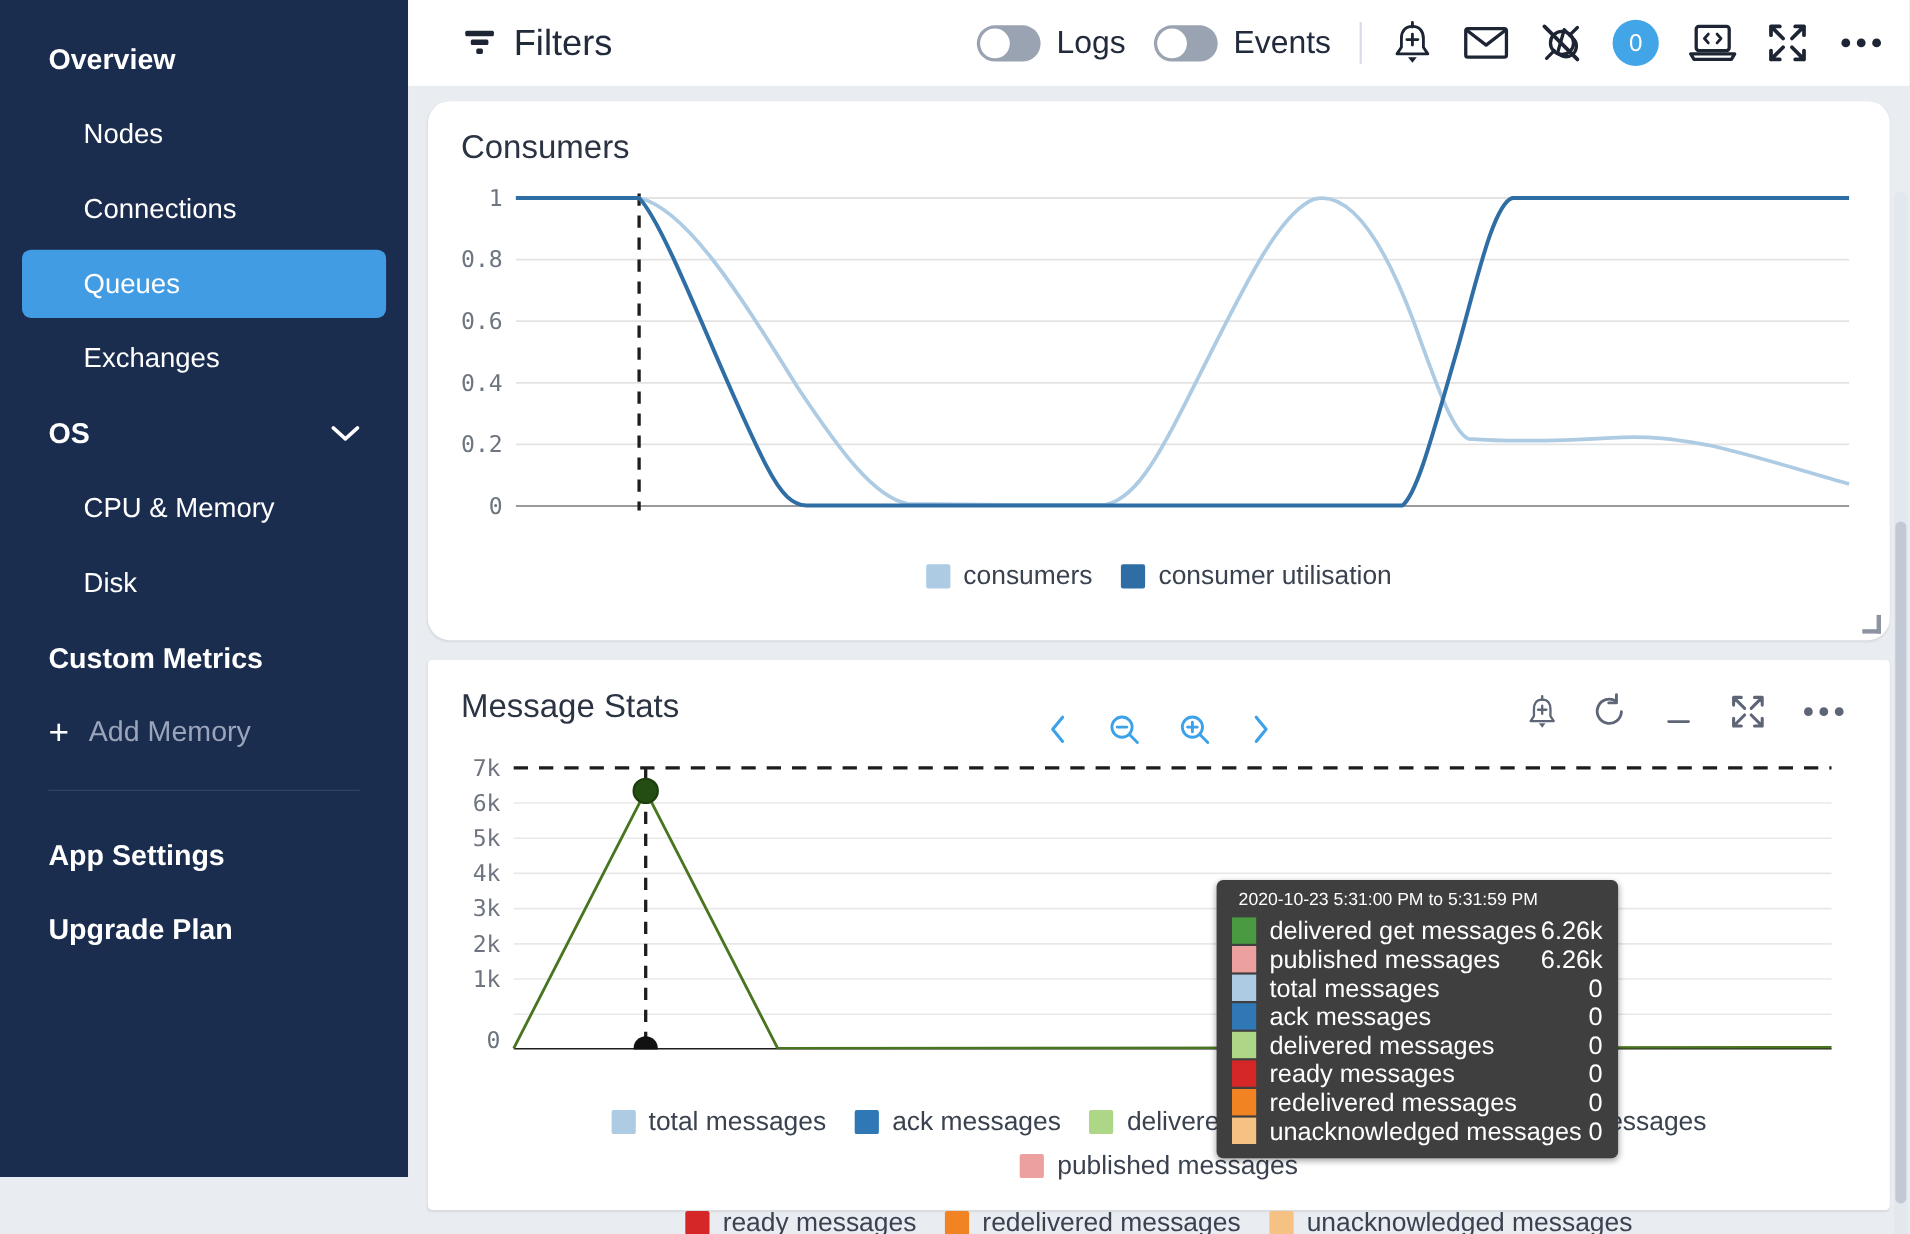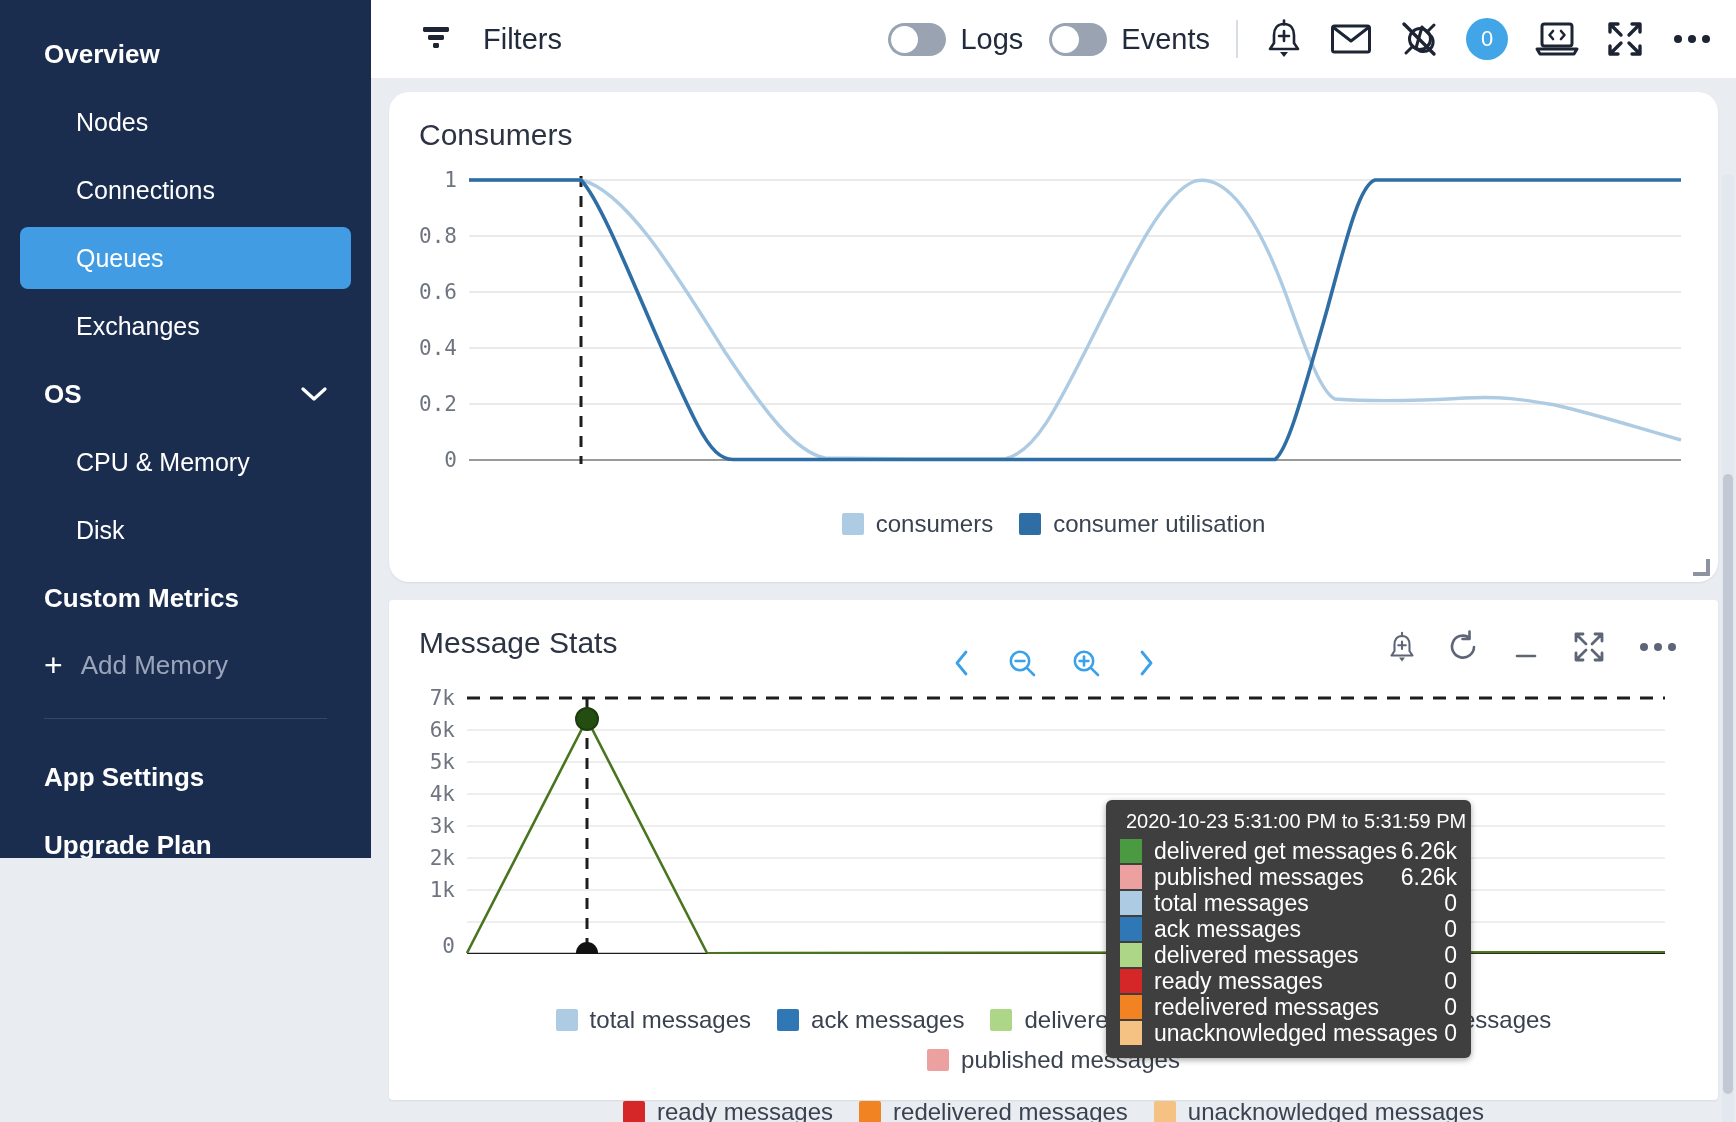--- a/index.html
+++ b/index.html
@@ -6,21 +6,21 @@
   html, body {
     width: 1736px; height: 1122px;
     font-family: "Liberation Sans", sans-serif;
     background: #e9ecf1;
     overflow: hidden;
   }
   .app { display: flex; width: 1736px; height: 1122px; }
 
   
   .sidebar {
-    width: 371px; flex: 0 0 371px; height: 858px;
+    width: 371px; flex: 0 0 371px; height: 1070px;
     background: #1b2d4f;
     color: #ffffff;
     padding-top: 20px;
     position: relative;
     overflow: hidden;
   }
   .nav-item {
     display: flex; align-items: center; justify-content: space-between;
     padding: 0 44px 0 44px;
     height: 68px;
@@ -63,23 +63,23 @@
     position: relative;
     overflow: hidden;
   }
   .topbar {
     height: 78px; flex: 0 0 78px;
     background: #ffffff;
     display: flex; align-items: center;
     padding: 0 22px 0 28px;
   }
   .filters-btn {
-    display: flex; align-items: flex-end; gap: 32px;
+    display: flex; align-items: flex-end; gap: 16px;
     margin-left: 22px;
-    font-size: 29px; color: #222b3c; cursor: pointer;
+    font-size: 33px; color: #222b3c; cursor: pointer;
   }
   .topbar-spacer { flex: 1; }
   .toggle-group { display: flex; align-items: center; gap: 26px; justify-content: flex-end; }
   .toggle-wrap { display: flex; align-items: center; gap: 14px; cursor: pointer; }
   .toggle {
     width: 58px; height: 33px; border-radius: 17px;
     background: #9aa3b2; position: relative;
   }
   .toggle i {
     position: absolute; top: 3px; left: 3px;
@@ -151,21 +151,21 @@
   .tooltip {
     position: absolute;
     left: 735px; top: 722px;
     background: #3f3f3f; color: #ffffff;
     border-radius: 6px;
     padding: 10px 14px 12px 14px;
     z-index: 20;
     width: 365px;
     box-shadow: 0 2px 6px rgba(0,0,0,.35);
   }
-  .tt-title { font-size: 20px; margin-bottom: 5px; white-space: nowrap; padding-left: 6px;}
+  .tt-title { font-size: 16px; margin-bottom: 5px; white-space: nowrap; padding-left: 6px;}
   .tt-row { display: flex; align-items: center; height: 26px; font-size: 23px; }
   .tt-sw { width: 22px; height: 24px; flex: 0 0 22px; margin-right: 12px; }
   .tt-name { flex: 1; white-space: nowrap; }
   .tt-val { text-align: right; }
 
   .axis-text { font-family: "DejaVu Sans Mono", monospace; font-size: 21px; fill: #6e7580; }
   .axis-time { font-family: "Liberation Sans", sans-serif; font-size: 23px; fill: #5d646f; }
   .axis-time-sm { font-family: "Liberation Sans", sans-serif; font-size: 22px; fill: #5d646f; }
 
   

